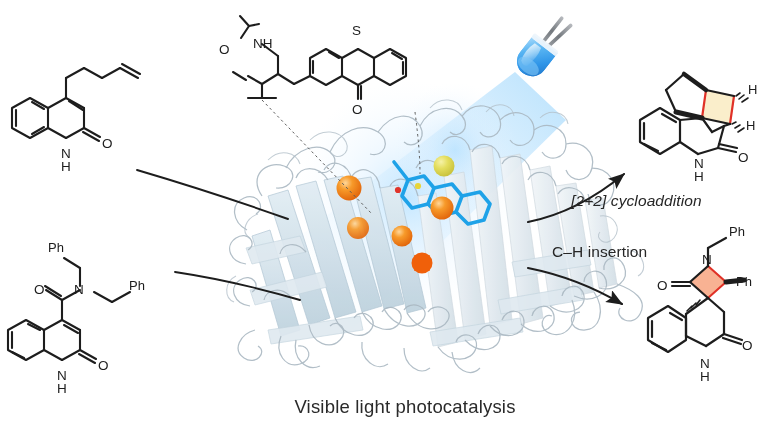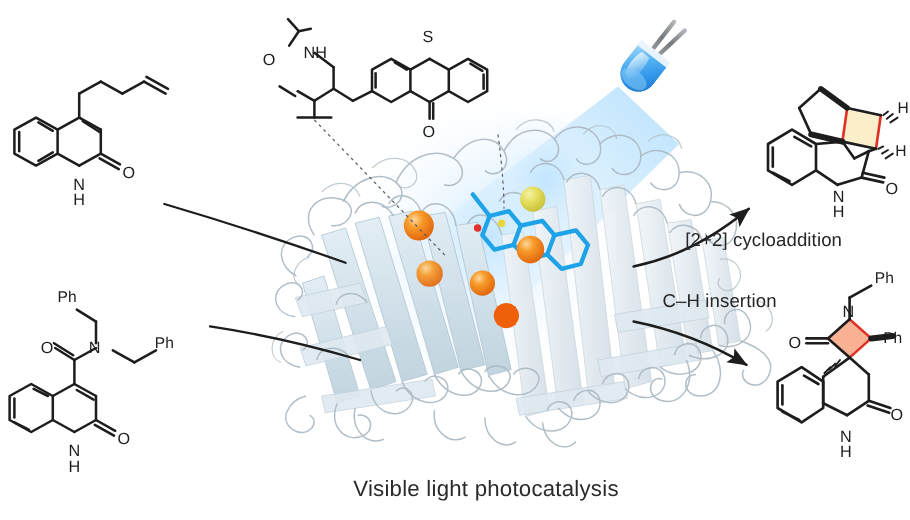--- a/index.html
+++ b/index.html
@@ -11,21 +11,21 @@
     color:#1d1d1d;
   }
   #fig{position:absolute;inset:0;width:758px;height:433px;}
   .lbl{
     position:absolute;
     font-family:"Liberation Sans","DejaVu Sans",sans-serif;
     color:#262626;
     white-space:nowrap;
     letter-spacing:.1px;
   }
-  #lab-cycloaddition{left:571px;top:192px;font-size:15.5px;}
+  #lab-cycloaddition{left:571px;top:192px;font-size:15.5px;font-style:italic;}
   #lab-chinsertion{left:552px;top:243px;font-size:15.5px;}
   #caption{
     left:0;top:396px;width:758px;text-align:center;
     font-size:18.5px;color:#2a2a2a;letter-spacing:.2px;padding-left:26px;
   }
 </style>
 </head>
 <body>
 
 <svg id="fig" viewBox="0 0 758 433" xmlns="http://www.w3.org/2000/svg">

